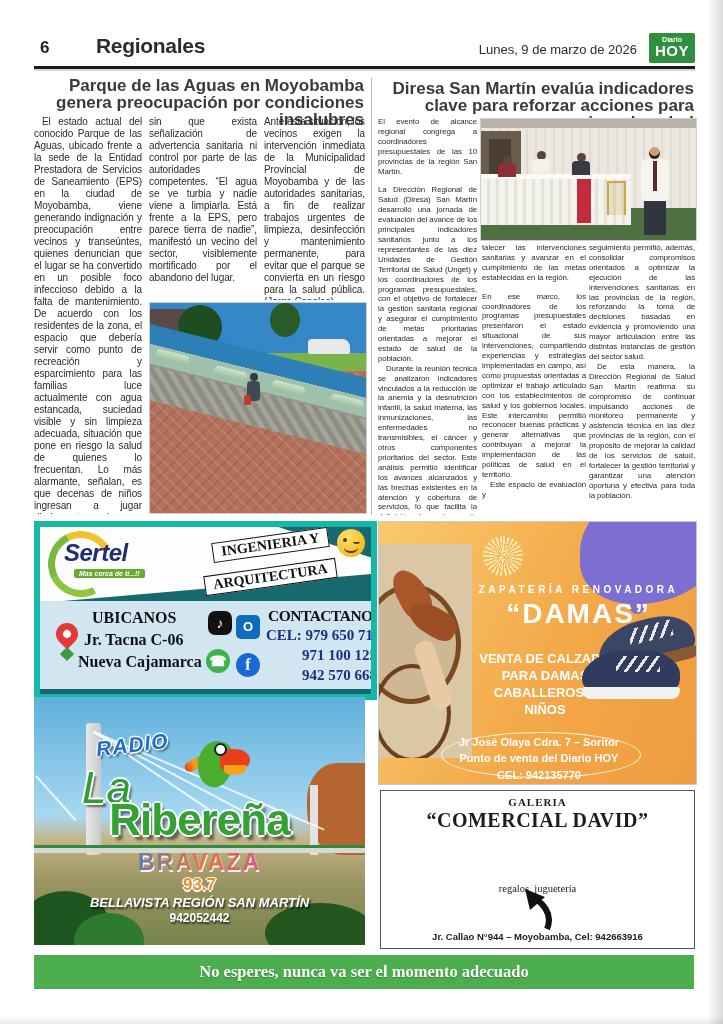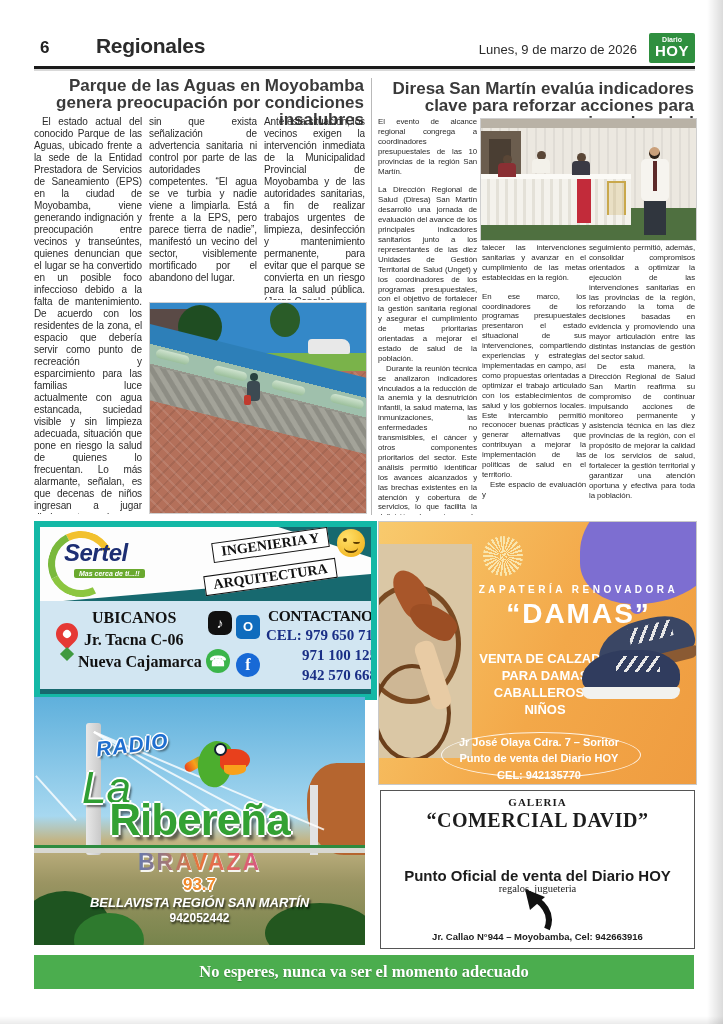--- a/index.html
+++ b/index.html
@@ -373,21 +373,20 @@
     <div id="rd-bravaza">BRAVAZA</div>
     <div id="rd-freq">93.7</div>
     <div id="rd-loc">BELLAVISTA REGIÓN SAN MARTÍN</div>
     <div id="rd-phone">942052442</div>
   </div>
 
   <div class="abs" id="ad-david">
     <div id="d-galeria">GALERIA</div>
     <div id="d-name">“COMERCIAL DAVID”</div>
     <div id="d-desc2">regalos, jugueteria</div>
-    <div id="d-pos">Punto Oficial de venta del Diario HOY</div>
     <div id="d-arrow">
       <svg width="38" height="42" viewBox="0 0 38 42">
         <path d="M28 40 C 33 28, 28 18, 17 10" stroke="#111" stroke-width="6" fill="none"></path>
         <polygon points="6,0 26,8 11,21" fill="#111"></polygon>
       </svg>
     </div>
     <div id="d-addr">Jr. Callao N°944 – Moyobamba, Cel: 942663916</div>
   </div>
 
   <div class="abs" id="footer-banner">

